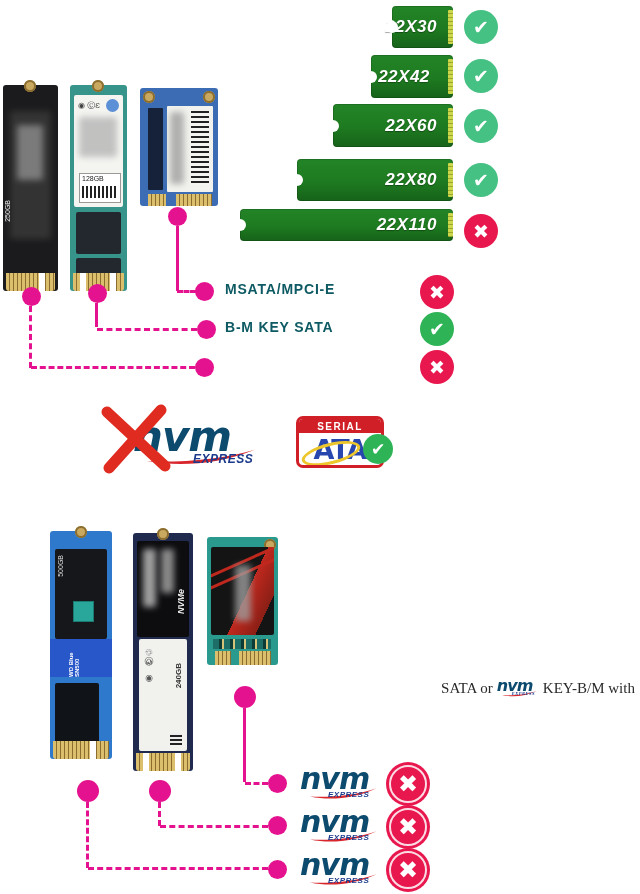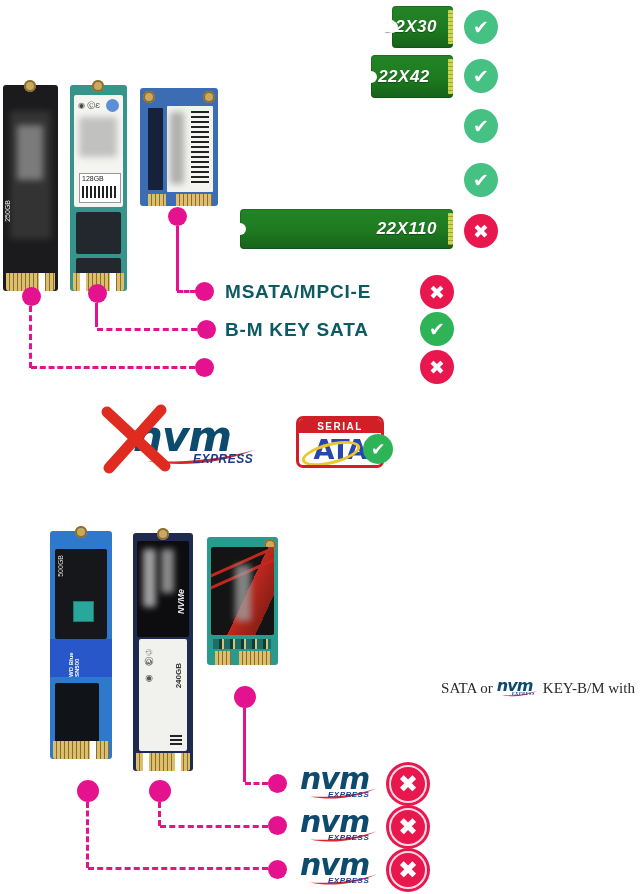--- a/index.html
+++ b/index.html
@@ -34,21 +34,21 @@
   .dot{position:absolute;border-radius:50%;background:#e5128f;}
   .dot.d19{width:19px;height:19px;}
   .dot.d22{width:22px;height:22px;}
   .vline{position:absolute;width:0;}
   .hline{position:absolute;height:0;}
   .solidv{border-left:3px solid #e5128f;}
   .dashv{border-left:3px dashed #e5128f;}
   .dashh{border-top:3px dashed #e5128f;}
 
   
-  .keylabel{position:absolute;color:#0d5a63;font-weight:bold;font-size:19px;letter-spacing:.8px;}
+  .keylabel{position:absolute;color:#0d5a63;font-weight:bold;font-size:14px;letter-spacing:.8px;}
 
   
   .nvmlogo{position:absolute;}
   .nvmlogo .word{position:absolute;left:0;top:0;font-weight:bold;font-style:italic;
         color:#0c4a6e;line-height:1;letter-spacing:-1px;font-family:"DejaVu Sans",sans-serif;}
   .nvmlogo .swoosh{position:absolute;color:#d8262c;}
   .nvmlogo .sub{position:absolute;font-weight:bold;font-style:italic;color:#1b3a8c;letter-spacing:.5px;}
 
   
   .satalogo{position:absolute;left:296px;top:416px;width:88px;height:52px;background:#fff;
@@ -85,21 +85,31 @@
   <div class="mbar" style="left:392px;top:6px;width:61px;height:42px;">
     <span class="notch"></span>
     <span class="blabel">22X30</span>
     <span class="goldedge"></span>
   </div>
   <div class="mbar" style="left:371px;top:55px;width:82px;height:43px;justify-content:center;">
     <span class="notch"></span>
     <span class="blabel">22X42</span>
     <span class="goldedge"></span>
   </div>
-  <div class="mbar" style="left:240px;top:209px;width:213px;height:40px;">
+  <div class="mbar" style="left:333px;top:104px;width:120px;height:43px;">
+    <span class="notch"></span>
+    <span class="blabel">22X60</span>
+    <span class="goldedge"></span>
+  </div>
+  <div class="mbar" style="left:297px;top:159px;width:156px;height:42px;">
+    <span class="notch"></span>
+    <span class="blabel">22X80</span>
+    <span class="goldedge"></span>
+  </div>
+  <div class="mbar" style="left:240px;top:209px;width:213px;height:32px;">
     <span class="notch"></span>
     <span class="blabel">22X110</span>
     <span class="goldedge"></span>
   </div>
 
   <div class="sicon d34 check" style="left:464px;top:10px;">✔</div>
   <div class="sicon d34 check" style="left:464px;top:59px;">✔</div>
   <div class="sicon d34 check" style="left:464px;top:109px;">✔</div>
   <div class="sicon d34 check" style="left:464px;top:163px;">✔</div>
   <div class="sicon d34 cross" style="left:464px;top:214px;">✖</div>

